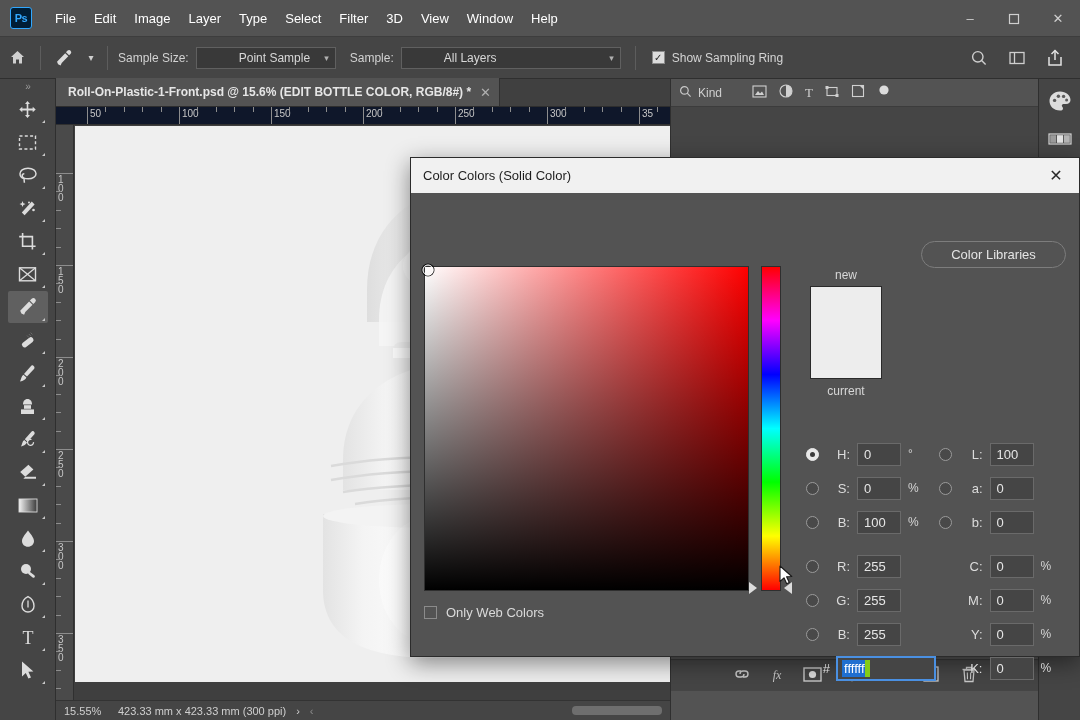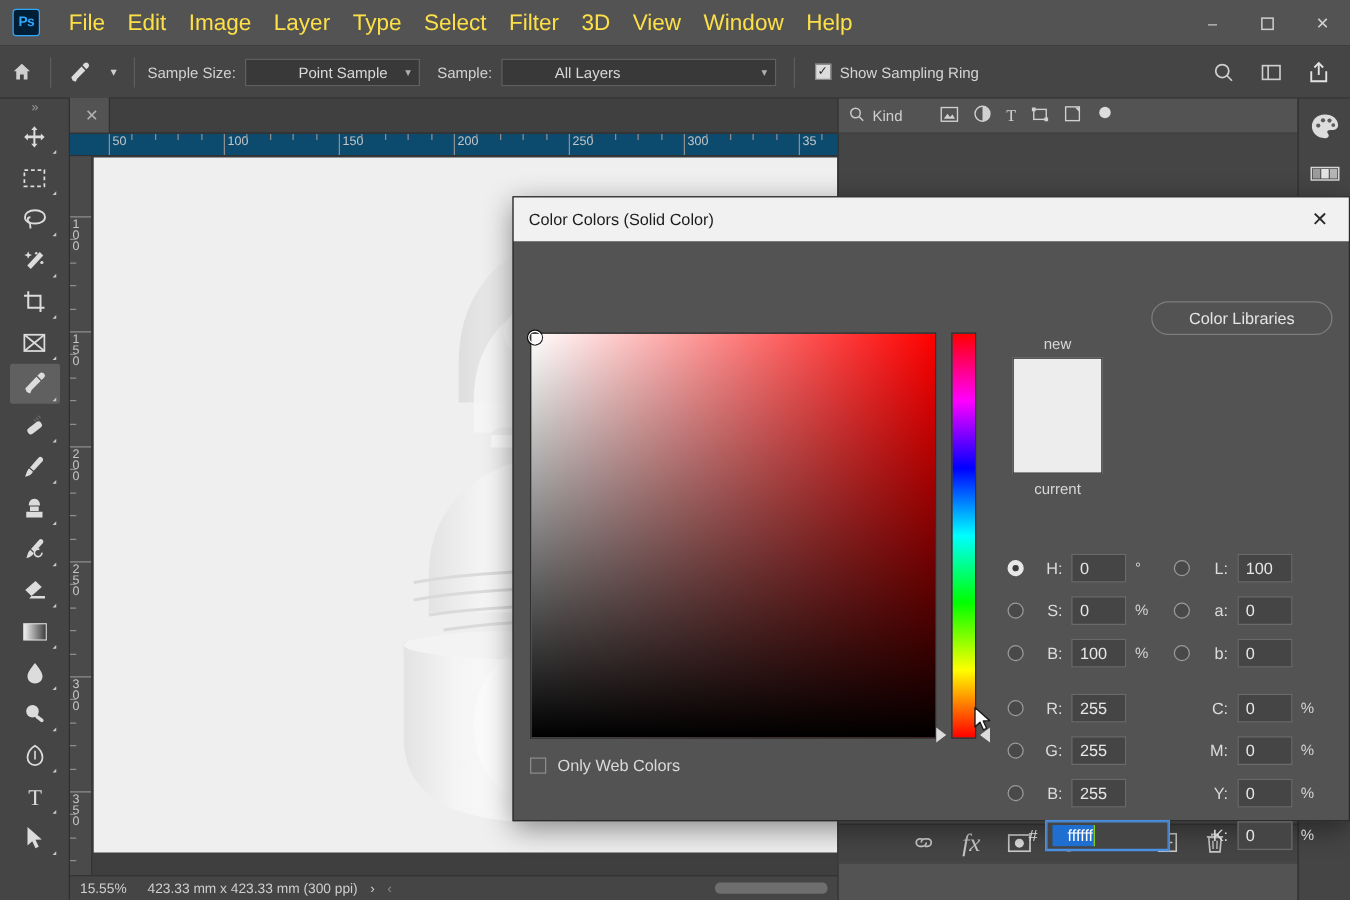--- a/index.html
+++ b/index.html
@@ -21,21 +21,21 @@
     border-bottom: 1px solid #3d3d3d;
   }
   .ps-logo {
     width: 22px; height: 22px; margin-left: 10px; margin-right: 14px;
     background: #001e36; border: 1px solid #31a8ff; border-radius: 3px;
     color: #31a8ff; font-size: 11px; font-weight: bold;
     display: flex; align-items: center; justify-content: center;
     letter-spacing: -0.5px;
   }
   .menu-item {
-    padding: 4px 9px; font-size: 18px; color: #fde047; cursor: default;
+    padding: 4px 9px; font-size: 13px; color: #ffffff; cursor: default;
   }
   .win-btns { position: absolute; right: 0; top: 0; height: 37px; display: flex; }
   .win-btn {
     width: 44px; height: 37px; display: flex; align-items: center;
     justify-content: center; color: #cfcfcf; font-size: 13px;
   }
 
   
   .optionsbar {
     position: absolute; top: 37px; left: 0; width: 1080px; height: 42px;
@@ -97,21 +97,21 @@
   }
   .tool svg { display: block; }
 
   
   .canvaswrap {
     position: absolute; top: 107px; left: 56px; width: 614px; height: 593px;
     background: #3f3f3f; overflow: hidden;
   }
   .ruler-h {
     position: absolute; top: 0; left: 0; width: 614px; height: 18px;
-    background: #0c4a6e; border-bottom: 1px solid #303030;
+    background: #0f172a; border-bottom: 1px solid #303030;
     font-size: 10px; color: #c0c0c0; overflow: hidden;
   }
   .ruler-v {
     position: absolute; top: 18px; left: 0; width: 18px; height: 575px;
     background: #4a4a4a; border-right: 1px solid #303030;
     font-size: 10px; color: #c0c0c0; overflow: hidden;
   }
   .rh-tick { position: absolute; top: 0; width: 1px; height: 5px; background: #8d8d8d; }
   .rh-tick.maj { height: 17px; }
   .rh-lbl { position: absolute; top: 1px; font-size: 10px; color: #c6c6c6; padding-left: 3px; }
@@ -281,22 +281,22 @@
     color: #e6e6e6; font-size: 13px; display: flex; align-items: center;
     padding-left: 6px;
   }
   .funit { font-size: 12px; color: #d5d5d5; margin-left: 7px; width: 14px; }
   .hexhash { font-size: 13px; color: #dcdcdc; width: 24px; text-align: right; margin-right: 7px; }
   .hexbox {
     width: 98px; height: 23px; background: #454545; border: 1px solid #4a90e2;
     box-shadow: 0 0 0 1px #4a90e2; display: flex; align-items: center; padding-left: 4px;
   }
   .hexval {
-    background: #1f6fd0; color: #ffffff; font-size: 13px; padding: 1px 0 1px 12px;
-    letter-spacing: 0; border-right: 1px solid #84cc16;
+    background: #1f6fd0; color: #ffffff; font-size: 13px; padding: 1px 0 1px 2px;
+    letter-spacing: 0; border-right: 5px solid #84cc16;
   }
   .cursor-arrow { position: absolute; z-index: 60; pointer-events: none; }
 </style>
 </head>
 <body>
 
 <div class="app">
 
   <div class="menubar">
     <div class="ps-logo">Ps</div>
@@ -549,20 +549,21 @@
               <path d="M2 1.5 L2 16.4 L5.8 12.9 L8.4 18.6 L11 17.4 L8.4 11.8 L13.4 11.5 Z" fill="#dcdcdc"></path>
             </svg>
           </span>
           <span class="corner"></span>
         </div>
       </div>
   </div>
 
   <div class="tabbar">
     <div class="doctab">
+      <span>Roll-On-Plastic-1-Front.psd @ 15.6% (EDIT BOTTLE COLOR, RGB/8#) *</span>
       <span class="x">✕</span>
     </div>
     <div class="tab-collapse">»</div>
   </div>
 
   <div class="canvaswrap">
     <div class="ruler-h" id="ruler-h">
         <div class="rh-tick maj" style="left: 31px;"></div>
         <div class="rh-lbl" style="left: 31px;">50</div>
         <div class="rh-tick" style="left: 49.4px;"></div>
@@ -752,21 +753,21 @@
           <span style="color:#b8b8b8;font-size:10px;padding-right:10px">▾</span>
         </div>
       </div>
     <div class="panel-footer">
       <span>
         <svg width="18" height="14" viewBox="0 0 18 14">
             <path d="M7 7 a3 3 0 0 1 3-3 h2 a3 3 0 0 1 0 6 h-2" fill="none" stroke="#c9c9c9" stroke-width="1.4"></path>
             <path d="M11 7 a3 3 0 0 1 -3 3 h-2 a3 3 0 0 1 0-6 h2" fill="none" stroke="#c9c9c9" stroke-width="1.4"></path>
           </svg>
       </span>
-      <span style="font-family:'Liberation Serif',serif;font-style:italic;font-size:20px">fx</span>
+      <span style="font-family:'Liberation Serif',serif;font-style:italic;font-size:12px">fx</span>
       <span>
         <svg width="19" height="15" viewBox="0 0 19 15">
             <rect x="1" y="1" width="17" height="13" fill="none" stroke="#c9c9c9" stroke-width="1.4"></rect>
             <circle cx="9.5" cy="7.5" r="3.6" fill="#dcdcdc"></circle>
           </svg>
       </span>
       <span>
         <svg width="16" height="16" viewBox="0 0 16 16">
             <circle cx="8" cy="8" r="6.6" fill="none" stroke="#c9c9c9" stroke-width="1.3"></circle>
             <path d="M8 1.4 A6.6 6.6 0 0 1 8 14.6 Z" fill="#dcdcdc"></path>

